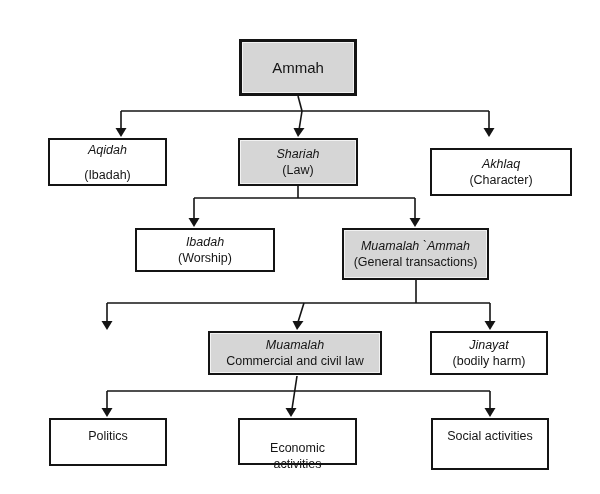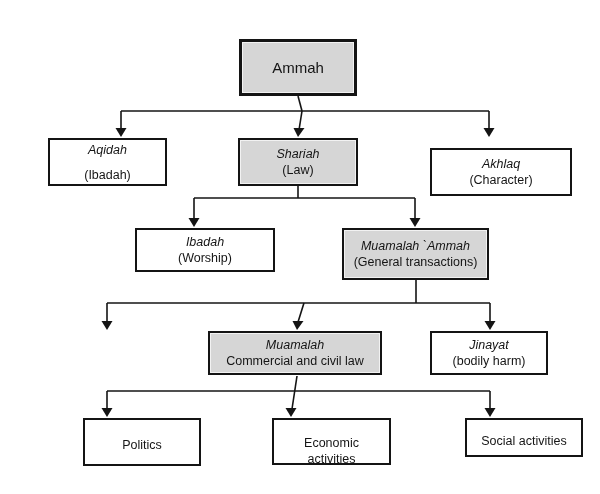--- a/index.html
+++ b/index.html
@@ -20,34 +20,34 @@
     justify-content:center;align-items:center;
     text-align:center;
     color:#151515;
     font-size:12.5px;line-height:1.28;
     padding:2px 4px;
   }
   .node.shaded{background:var(--fill-shaded,#d6d6d6);box-shadow:inset 0 0 0 1px #f2f2f2;}
   .node .term{font-style:italic;}
   .node .term.roman{font-style:normal;}
   .node .sub{font-style:normal;}
-  .node.top-text{justify-content:center;padding-top:8px;margin-left:34px;}
+  .node.top-text{justify-content:flex-start;padding-top:8px;}
   
   #node-islam            {left:239px;top:39px; width:118px;height:57px;border-width:3px;font-size:15px;}
   #node-aqidah           {left:48px; top:138px;width:119px;height:48px;gap:9px;}
   #node-shariah          {left:238px;top:138px;width:120px;height:48px;}
   #node-akhlaq           {left:430px;top:148px;width:142px;height:48px;}
   #node-ibadah           {left:135px;top:228px;width:140px;height:44px;}
   #node-muamalah-ammah   {left:342px;top:228px;width:147px;height:52px;}
   #node-munakahat        {left:48px; top:331px;width:119px;height:44px;}
   #node-muamalah         {left:208px;top:331px;width:174px;height:44px;}
   #node-jinayat          {left:430px;top:331px;width:118px;height:44px;}
   #node-politics         {left:49px; top:418px;width:118px;height:48px;}
   #node-economic         {left:238px;top:418px;width:119px;height:47px;padding-top:20px;}
-  #node-social           {left:431px;top:418px;width:118px;height:39px;}
+  #node-social           {left:431px;top:418px;width:118px;height:52px;}
   #connectors line, #connectors polyline{stroke:var(--line,#141414);stroke-width:1.6;fill:none;}
   #connectors polygon{fill:var(--line,#141414);stroke:none;}
 </style>
 </head>
 <body>
 
 <div id="canvas" style="--fill-shaded: #d6d6d6; --fill-plain: #ffffff; --line: #141414; background: rgb(255, 255, 255);">
 
   <svg id="connectors" viewBox="0 0 600 494" xmlns="http://www.w3.org/2000/svg" aria-hidden="true">
 

